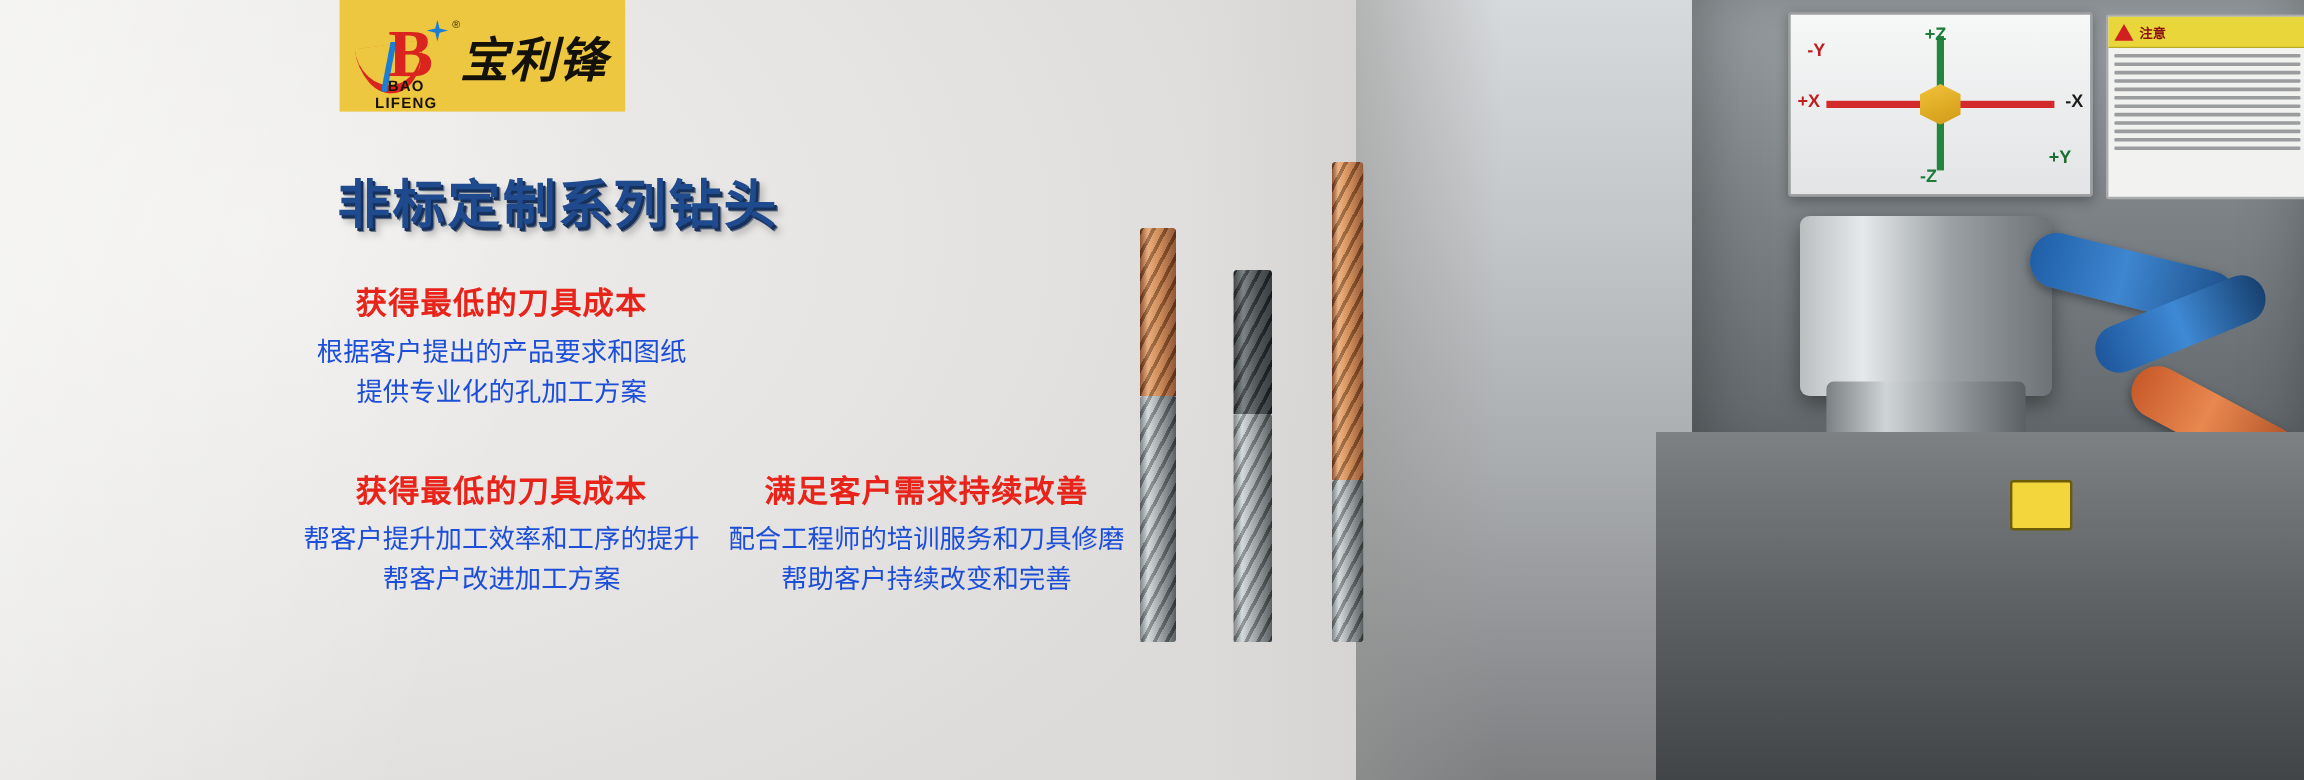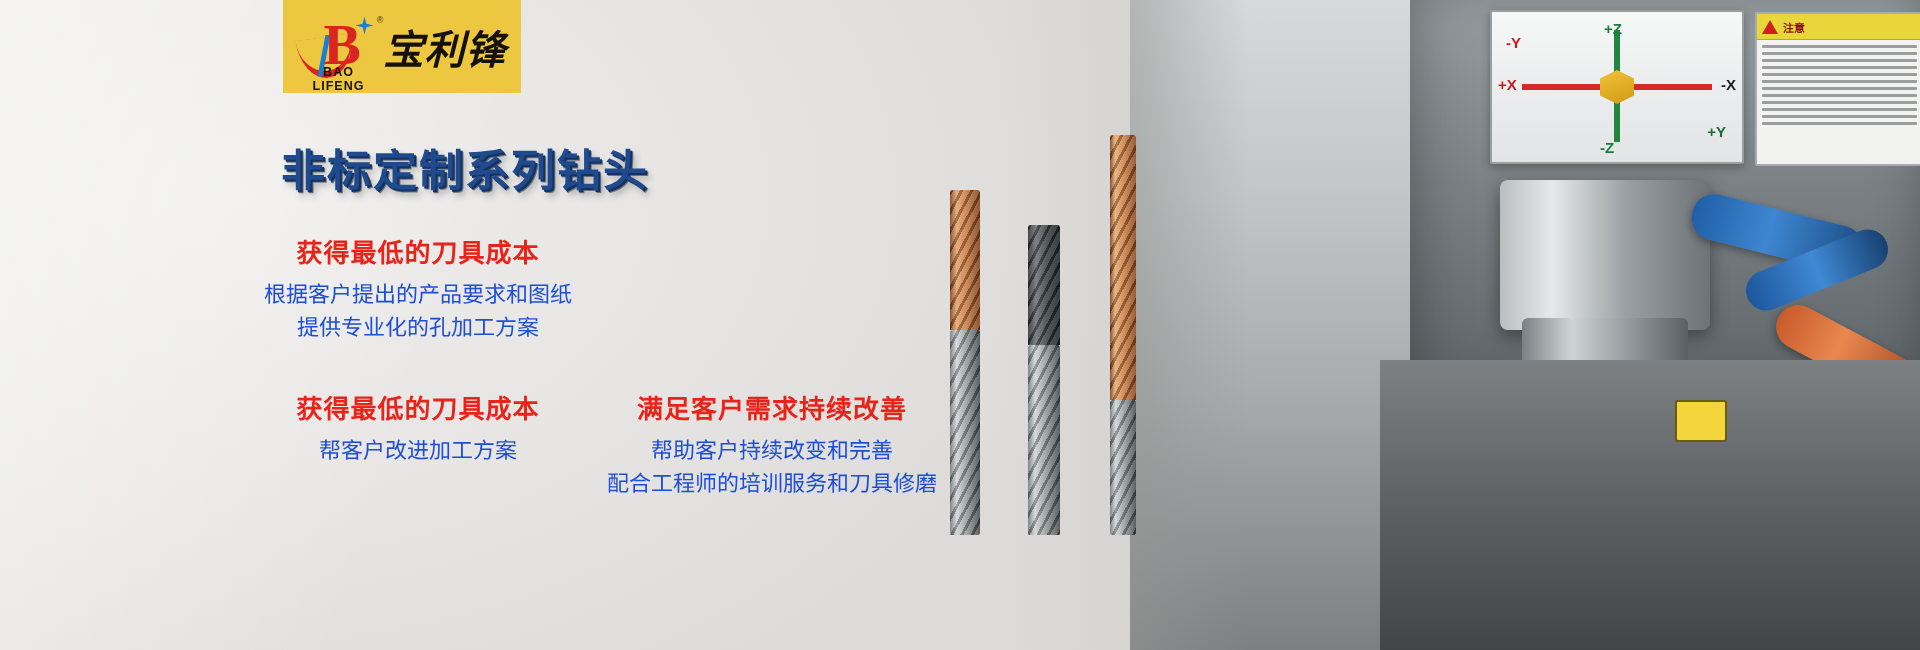--- a/index.html
+++ b/index.html
@@ -358,26 +358,27 @@
         <span>提供专业化的孔加工方案</span>
       </p>
     </div>
 
     <div class="feature">
     </div>
 
     <div class="feature">
       <h3>获得最低的刀具成本</h3>
       <p>
+        <span>帮客户提升加工效率和工序的提升</span>
         <span>帮客户改进加工方案</span>
       </p>
     </div>
 
     <div class="feature">
       <h3>满足客户需求持续改善</h3>
       <p>
+        <span>配合工程师的培训服务和刀具修磨</span>
         <span>帮助客户持续改变和完善</span>
-        <span>配合工程师的培训服务和刀具修磨</span>
       </p>
     </div>
 
   </div>
 </div>
 
 </body></html>

